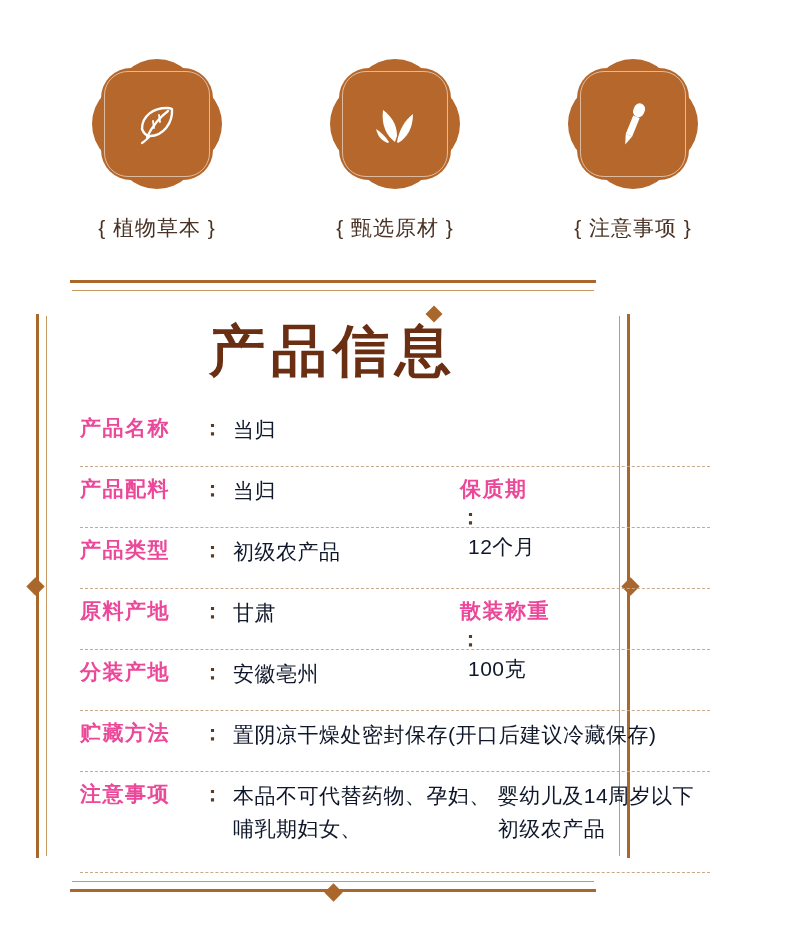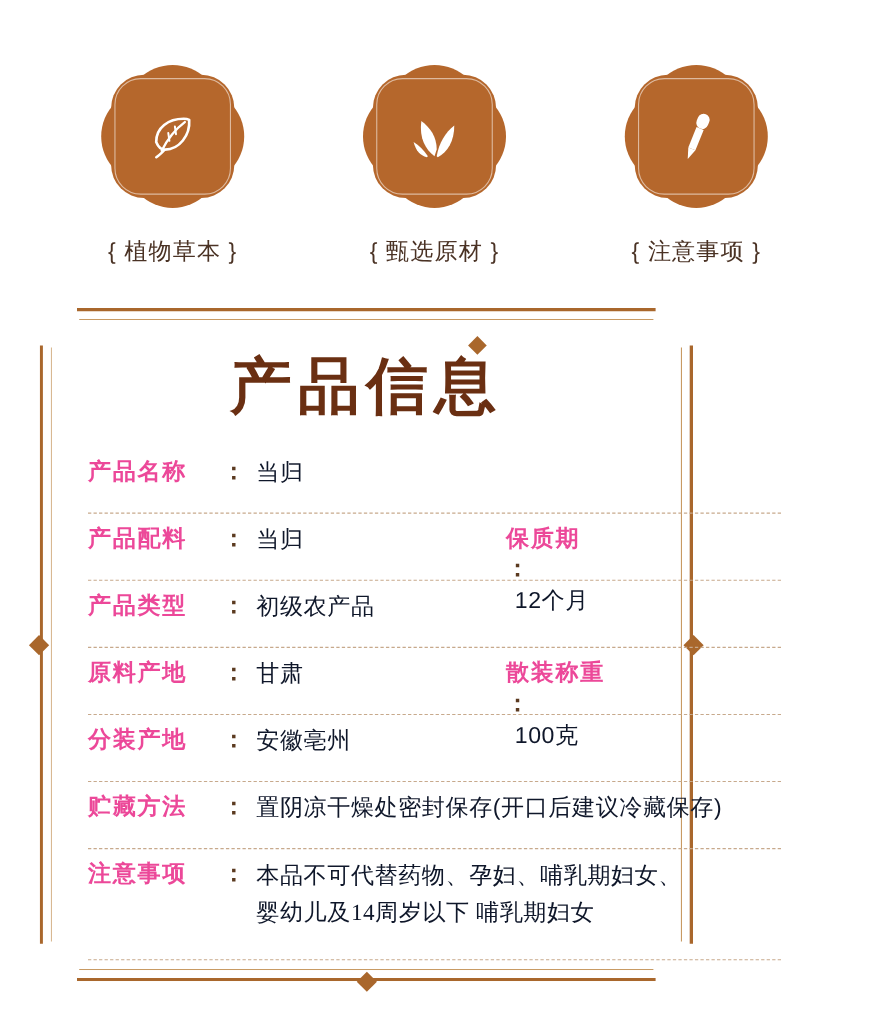--- a/index.html
+++ b/index.html
@@ -206,22 +206,22 @@
   }
   .row-second {
     position: absolute;
     left: 380px;
     top: 8px;
     display: flex;
     align-items: flex-start;
     flex-direction: column;
   }
   .row-second .row-label { min-width: auto; }
-  .row-tall { min-height: 92px; font-family: Liberation Serif, serif; }
-  .value-block { display: flex; flex-direction: column; }
+  .row-tall { min-height: 92px; }
+  .value-block { display: flex; flex-direction: row; }
   .value-block span { display: block; }
   .indent { padding-left: 0; }
 </style>
 </head>
 <body>
 
 <div class="page">
 
   <div class="features">
 
@@ -343,20 +343,20 @@
         <div class="row-label">贮藏方法</div>
         <div class="row-colon">：</div>
         <div class="row-value">置阴凉干燥处密封保存(开口后建议冷藏保存)</div>
       </div>
 
       <div class="row row-tall">
         <div class="row-label">注意事项</div>
         <div class="row-colon">：</div>
         <div class="row-value value-block">
           <span>本品不可代替药物、孕妇、哺乳期妇女、</span>
-          <span class="indent">婴幼儿及14周岁以下 哺乳期妇女</span>
+          <span class="indent">婴幼儿及14周岁以下 初级农产品</span>
         </div>
       </div>
 
     </div>
   </div>
 
 </div>
 
 </body></html>

